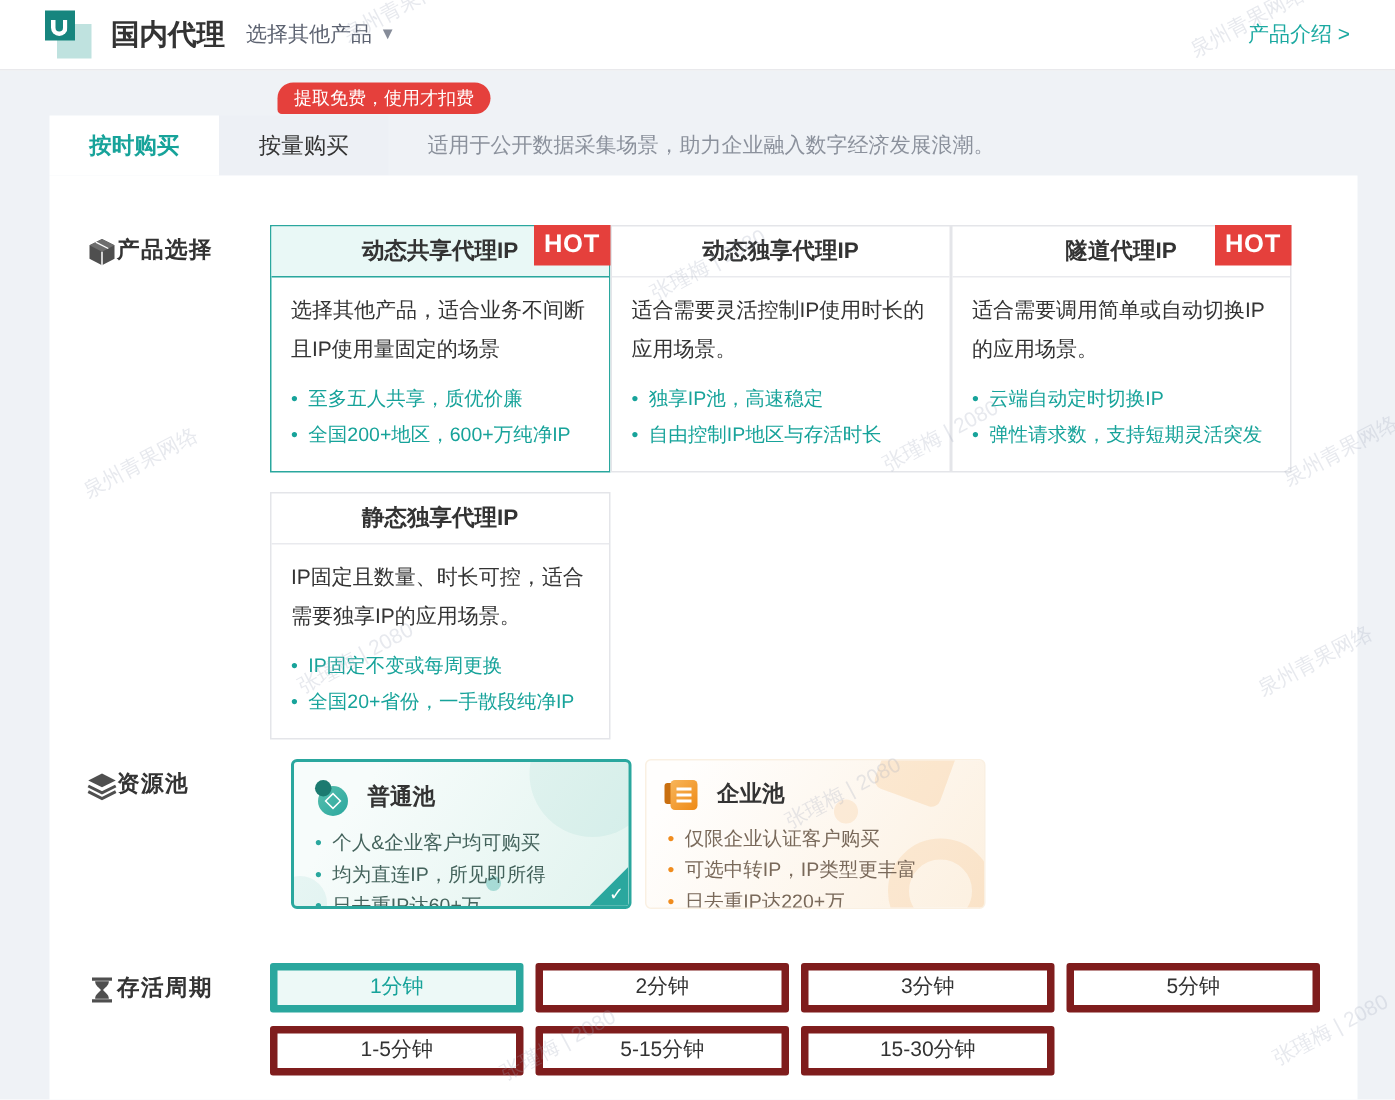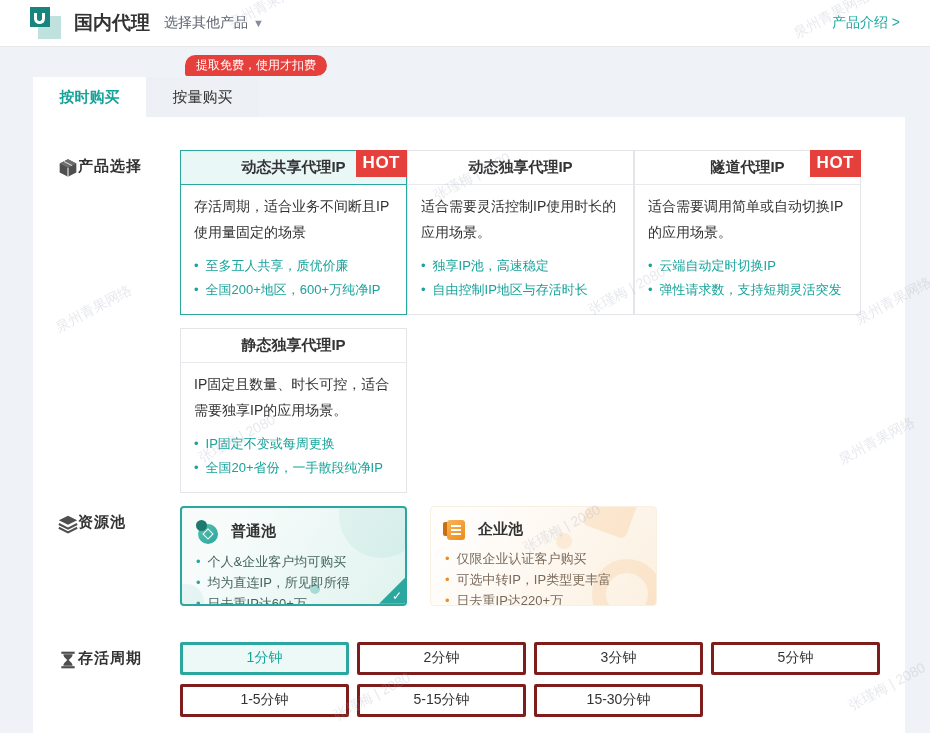--- a/index.html
+++ b/index.html
@@ -68,21 +68,21 @@
   }
   .pcard-body{ padding:9px 13px 12px; }
   .pcard-desc{ font-size:14px; color:#333; line-height:1.85; }
   .pcard-bullets{ list-style:none; margin-top:8px; font-size:13px; color:#17a39a; line-height:1.85; }
   .pcard-bullets li::before{ content:"•"; margin-right:7px; }
 
   .note-row{ font-size:13px; color:#4a4e57; margin-top:6px; margin-bottom:26px; }
   .note-link{ color:#1ba9a1; cursor:pointer; }
 
   
-  .pools-row{ display:flex; gap:23px; margin-bottom:36px; }
+  .pools-row{ display:flex; gap:9px; margin-bottom:36px;margin-left:14px; }
   .pool{ width:227px; height:100px; border-radius:4px; padding:12px 14px; position:relative;
          overflow:hidden; cursor:pointer; }
   .pool--normal{ border:2px solid #2aa79e; background:linear-gradient(125deg,#f7fcfb 20%,#e0f3ee 100%); }
   .pool--ent{ border:1px solid #faf0e2; background:linear-gradient(125deg,#fffefd 10%,#fcf0e0 100%); }
   .pool-head{ display:flex; align-items:center; gap:11px; margin-bottom:7px; position:relative; z-index:2;}
   .pool-name{ font-size:15px; font-weight:700; color:#333; }
   .pool-bullets{ list-style:none; font-size:13px; line-height:1.62; position:relative; z-index:2;}
   .pool--normal .pool-bullets{ color:#44635c; }
   .pool--normal .pool-bullets li::before{ content:"•"; color:#2aa79e; margin-right:7px; }
   .pool--ent .pool-bullets{ color:#79695a; }
@@ -110,21 +110,21 @@
   .deco{ position:absolute; border-radius:50%; z-index:1; }
   .pool--normal .deco1{ width:84px; height:84px; right:-18px; top:-34px; background:rgba(42,167,158,0.07); }
   .pool--normal .deco2{ width:10px; height:10px; left:128px; bottom:10px; background:rgba(42,167,158,0.35); }
   .pool--normal .deco3{ width:36px; height:36px; left:-14px; bottom:-16px; background:rgba(42,167,158,0.08); }
   .pool--ent .deco1{ width:70px; height:70px; right:-6px; bottom:-24px; border:14px solid rgba(240,140,30,0.12); background:transparent; }
   .pool--ent .deco2{ width:46px; height:46px; right:22px; top:-20px; background:rgba(240,140,30,0.14); border-radius:6px; transform:rotate(20deg); }
   .pool--ent .deco3{ width:16px; height:16px; right:84px; top:26px; background:rgba(240,140,30,0.12); }
 
   
   .period-grid{ display:flex; flex-wrap:wrap; gap:9px 8px; width:702px; }
-  .popt{ width:169px; height:33px; border:3px solid #7f1d1d; border-radius:2px; background:#fff;
+  .popt{ width:169px; height:33px; border:5px solid #7f1d1d; border-radius:2px; background:#fff;
       display:flex; align-items:center; justify-content:center; font-size:14px; color:#333; cursor:pointer; }
   .popt--selected{ border-color:#2aa79e; background:#edf9f7; color:#17a39a; }
 
   
   .wm-layer{ position:absolute; inset:0; pointer-events:none; z-index:6; }
   .wm{ position:absolute; font-size:14px; color:rgba(158,166,188,0.25); transform:rotate(-28deg);
        white-space:nowrap; }
 </style>
 </head>
 <body>
@@ -148,20 +148,21 @@
   <span class="free-badge">提取免费，使用才扣费</span>
   <div class="tabs-row">
     <div id="tabs-container" style="display:flex;">
         <div class="tab tab--active">
           <span>按时购买</span>
         </div>
         <div class="tab tab--inactive">
           <span>按量购买</span>
         </div>
       </div>
+    <div class="tabs-desc">适用于公开数据采集场景，助力企业融入数字经济发展浪潮。</div>
   </div>
 </div>
 
 <div class="panel">
 
   <div class="section" style="margin-bottom:0;">
     <div class="sec-label-col">
       <svg class="sec-icon" viewBox="0 0 24 24">
         <path d="M12 1.5 22 6.6v10.8L12 22.5 2 17.4V6.6z" fill="#4f4f4f"></path>
         <path d="M12 1.5 22 6.6 12 11.7 2 6.6z" fill="#6e6e6e"></path>
@@ -171,21 +172,21 @@
       <span class="sec-label">产品选择</span>
     </div>
     <div class="sec-content">
       <div class="cards-row" id="cards-row-1">
           <div class="pcard pcard--selected">
     <div class="pcard-title-row">
       <span class="pcard-title">动态共享代理IP</span>
       <span class="hot">HOT</span>
     </div>
     <div class="pcard-body">
-      <div class="pcard-desc">存活周期，适合业务不间断且IP使用量固定的场景</div>
+      <div class="pcard-desc">选择其他产品，适合业务不间断且IP使用量固定的场景</div>
       <ul class="pcard-bullets">
                 <li>至多五人共享，质优价廉</li>
                 <li>全国200+地区，600+万纯净IP</li>
               </ul>
     </div>
   </div>
           <div class="pcard">
     <div class="pcard-title-row">
       <span class="pcard-title">动态独享代理IP</span>
 

